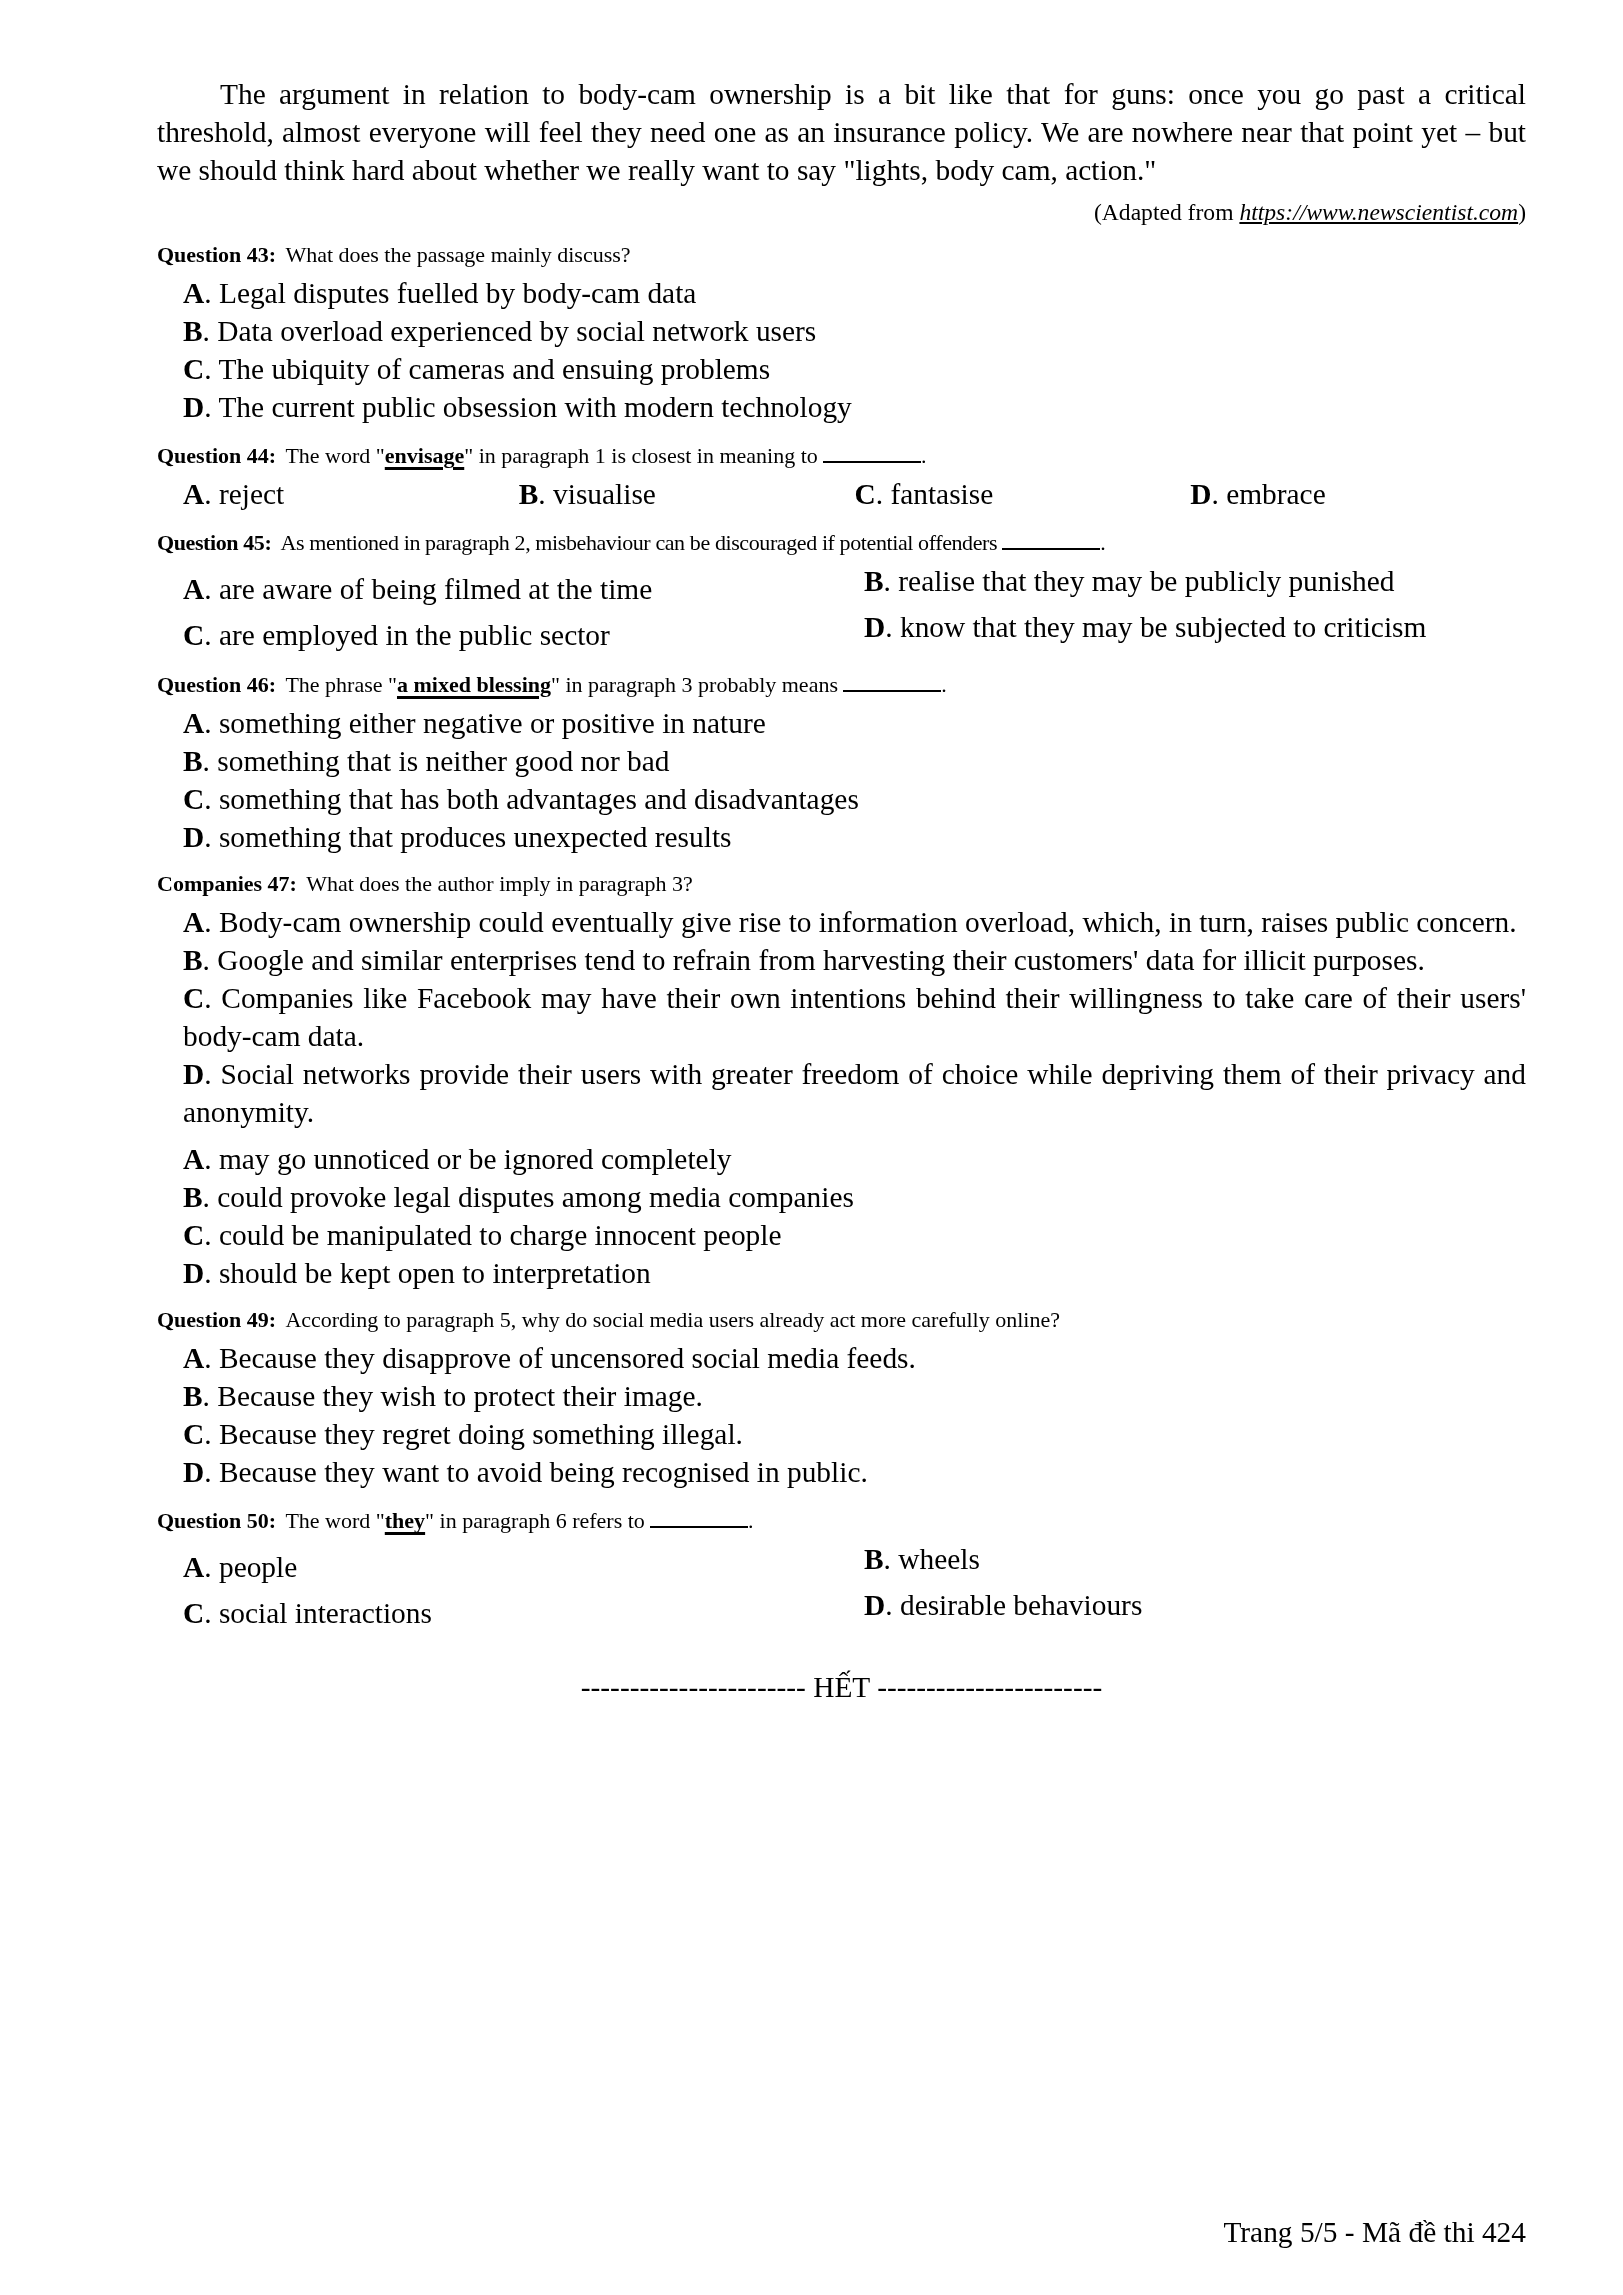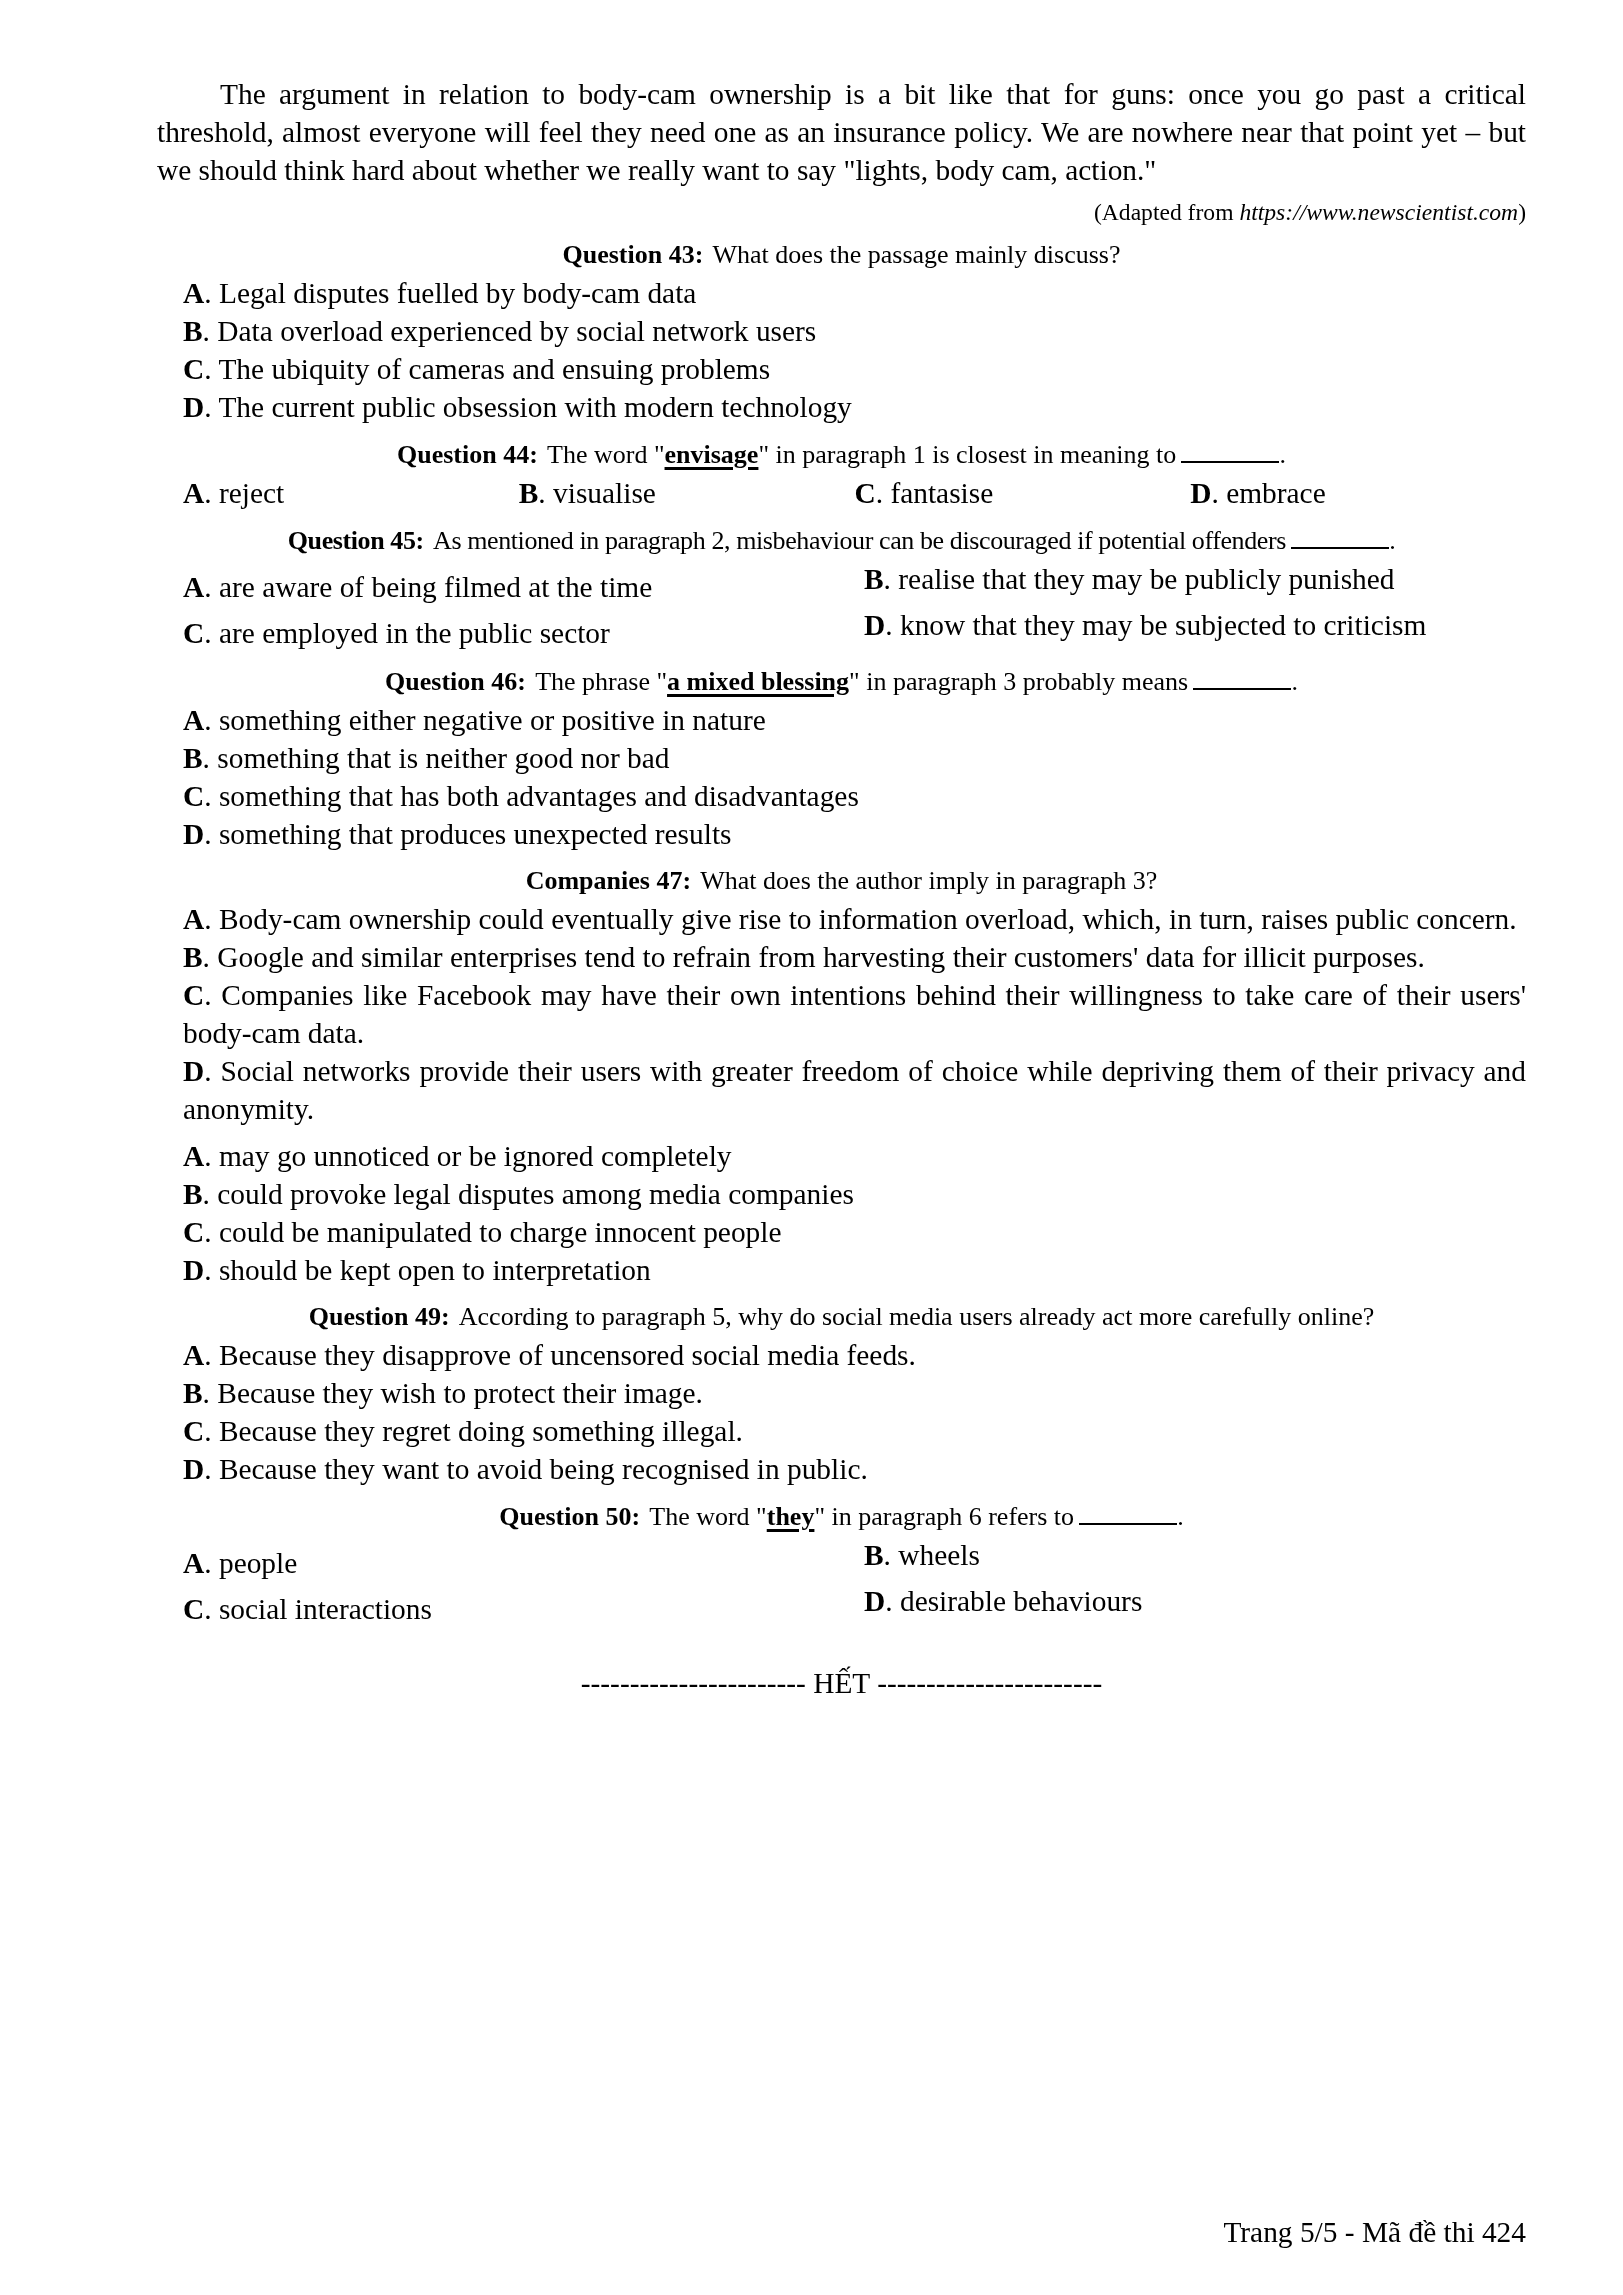--- a/index.html
+++ b/index.html
@@ -1,23 +1,23 @@
 <!DOCTYPE html>
 <html style="font-size:10.5px"><head>
   <meta charset="utf-8">
   <style>
     html, body { margin: 0; padding: 0; background: #ffffff; }
     body { width: 1623px; height: 2295px; position: relative; overflow: hidden;
       font-family: "Liberation Serif", "DejaVu Serif", serif; color: #000; }
     .page { position: absolute; left: 157px; top: 75px; width: 1369px; }
     .para { font-size: 29.4px; line-height: 38px; text-align: justify; text-indent: 63px; margin: 0; }
     .source { font-size: 23.6px; text-align: right; margin-top: 7.9px; line-height: 30px; }
-    .source i { font-style: italic; }
+    .source i { font-style: italic; text-decoration: underline; }
     .q { margin-top: 9.2px; }
-    .qline { font-size: 26px; line-height: 38px; text-align: center; }
+    .qline { font-size: 22px; line-height: 38px; }
     .qnum { font-weight: bold; margin-right: 9.2px; }
     .hl { font-weight: bold; text-decoration: underline; text-decoration-thickness: 3.3px; text-underline-offset: 3.9px; }
     .blank { display: inline-block; width: 98px; border-bottom: 2px solid #000; height: 26px; vertical-align: baseline; margin-left: 5.2px; }
     .opt { font-size: 29.4px; line-height: 38px; padding-left: 26px; }
     .optj { text-align: justify; padding-left: 26px; font-size: 29.4px; line-height: 38px; }
     .letter { font-weight: bold; }
     .row4 { display: flex; padding-left: 26px; font-size: 29.4px; line-height: 38px; }
     .row4 > div { width: 340px; }
     .row2 { display: flex; padding-left: 26px; font-size: 29.4px; line-height: 38px; }
     .row2 > div:first-child { width: 681px; margin-top: 8px; }

